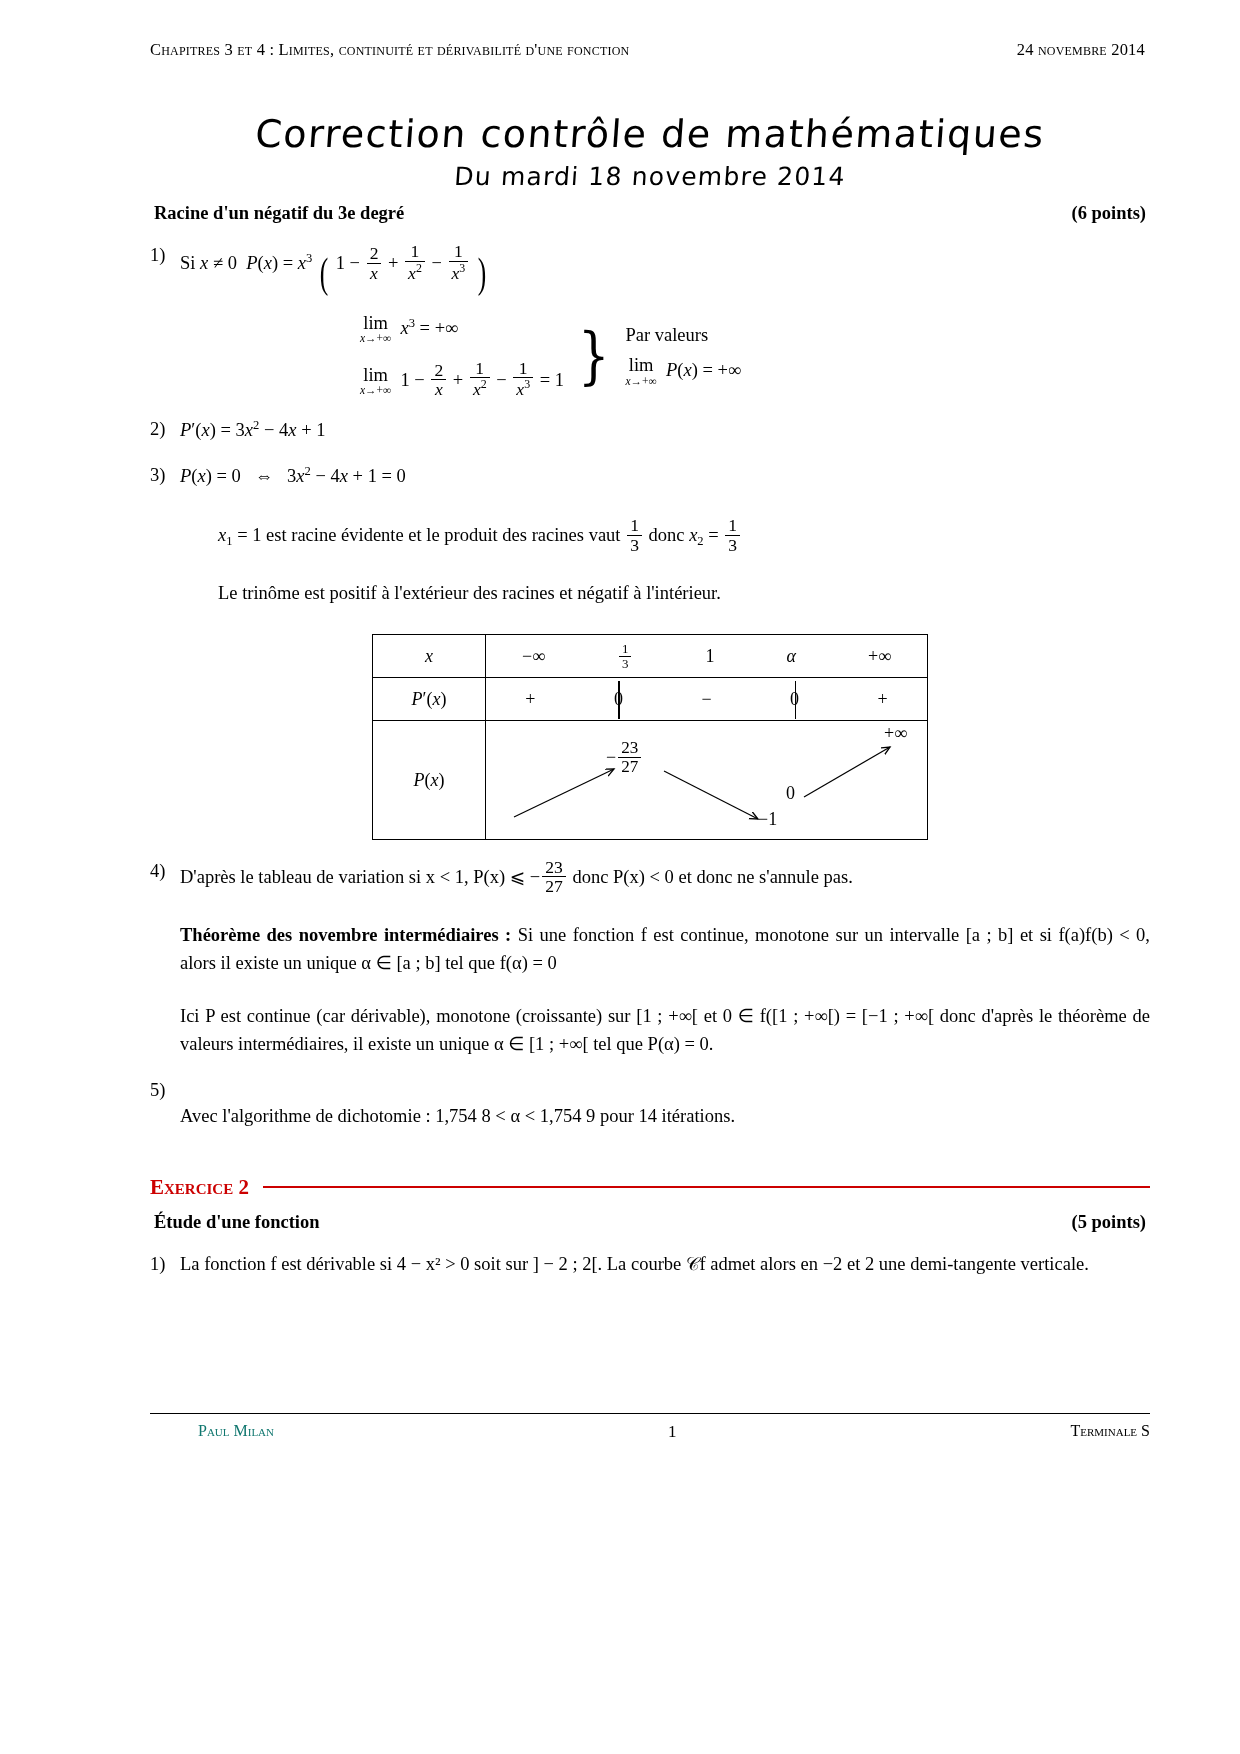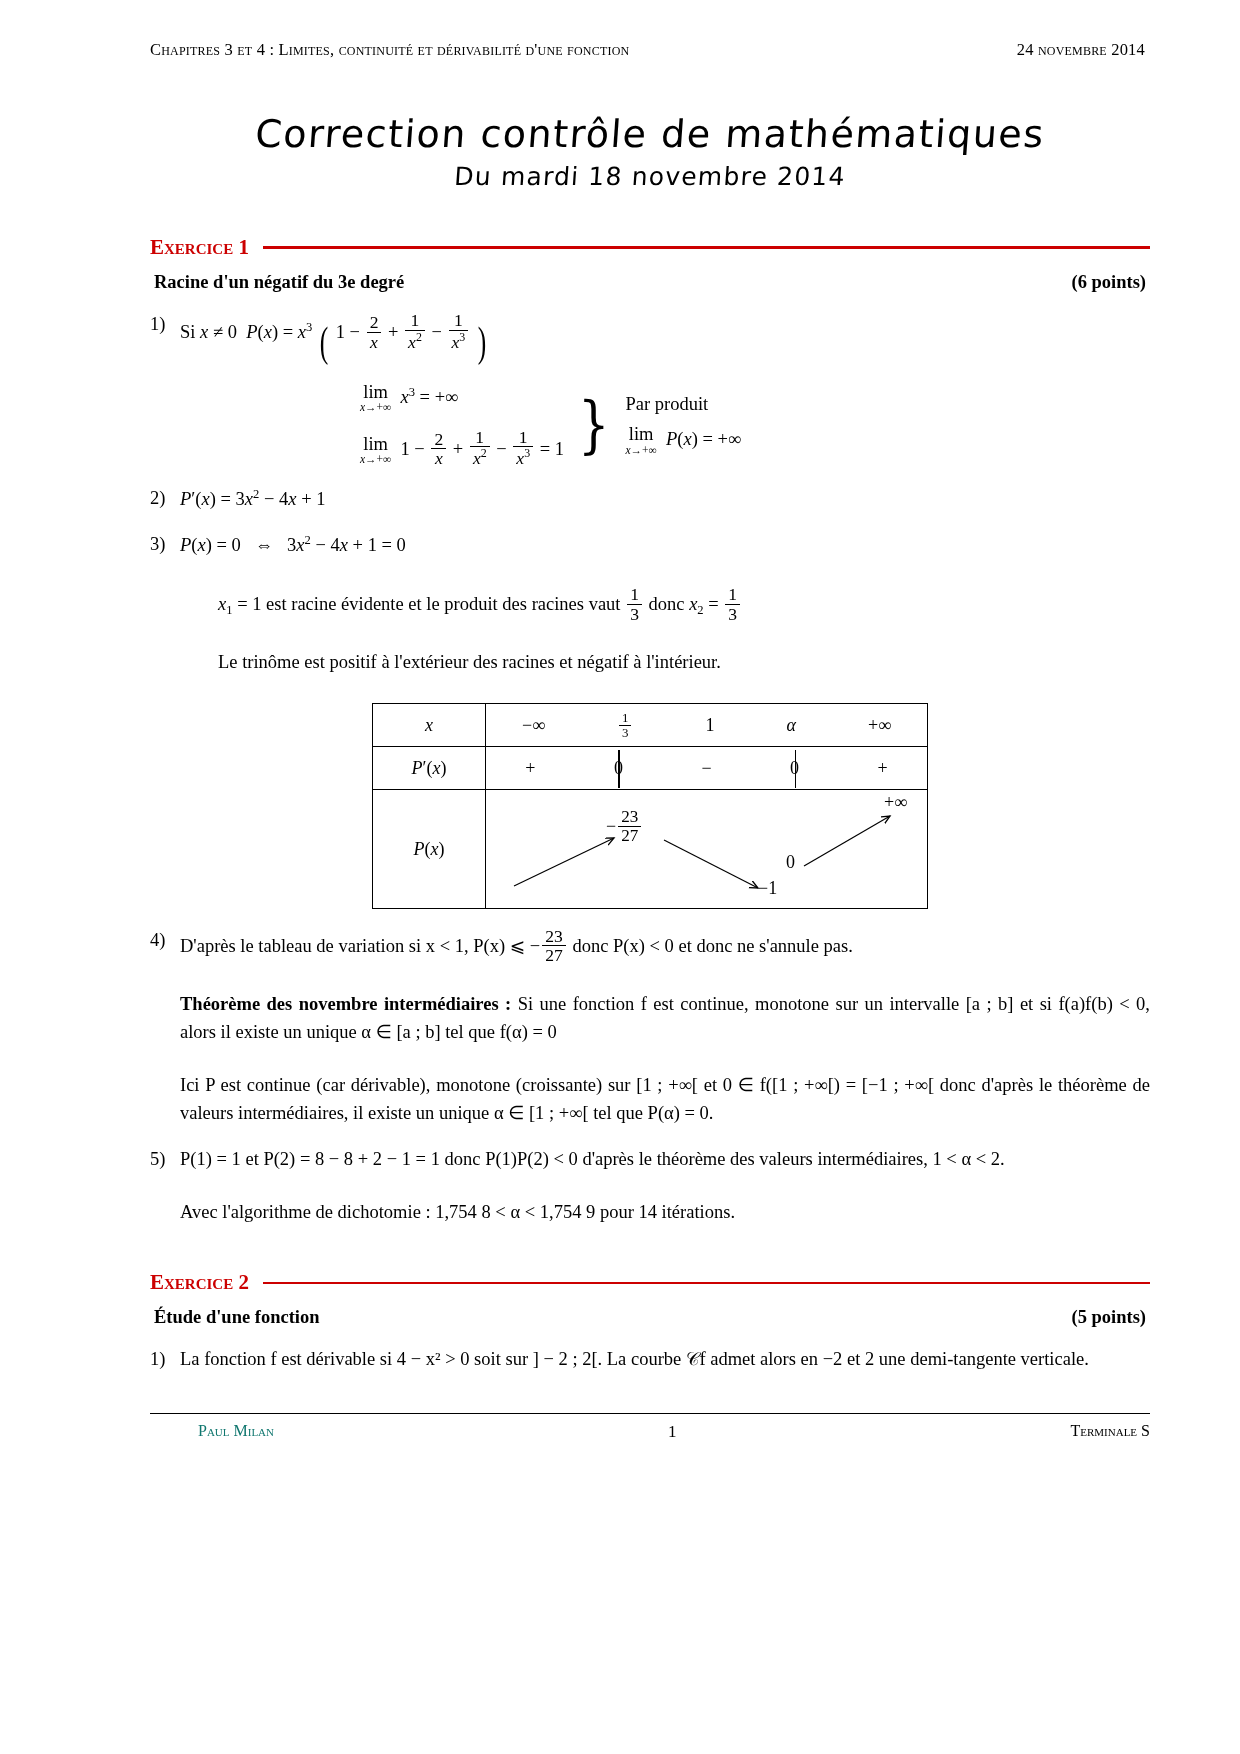--- a/index.html
+++ b/index.html
@@ -223,24 +223,20 @@
 <div class="page">
 
   <div class="header">
     <div class="left">Chapitres 3 et 4 : Limites, continuité et dérivabilité d'une fonction</div>
     <div class="right">24 novembre 2014</div>
   </div>
 
   <div class="doc-title">Correction contrôle de mathématiques</div>
   <div class="doc-subtitle">Du mardi 18 novembre 2014</div>
 
-  <div class="ex-head">
-    <div class="label">Exercice 1</div>
-    <div class="rule"></div>
-  </div>
   <div class="ex-sub">
     <div><span>Racine d'un négatif du 3e degré</span></div>
     <div>(6 points)</div>
   </div>
 
   <div class="item">
     <div class="num">1)</div>
     <div class="body">
       Si <i>x</i> ≠ 0&nbsp;&nbsp;<i>P</i>(<i>x</i>) = <i>x</i><sup>3</sup>
       <span class="bigparen">(</span>
@@ -259,21 +255,21 @@
       </div>
       <div>
         <span class="lim"><span class="op">lim</span><span class="und"><i>x</i>→+∞</span></span>
         &nbsp;1 − <span class="frac"><span class="n">2</span><span class="d"><i>x</i></span></span>
         + <span class="frac"><span class="n">1</span><span class="d"><i>x</i><sup>2</sup></span></span>
         − <span class="frac"><span class="n">1</span><span class="d"><i>x</i><sup>3</sup></span></span> = 1
       </div>
     </div>
     <div class="brace">}</div>
     <div class="rightcol">
-      <div>Par produit</div>
+      <div>Par valeurs</div>
       <div>
         <span class="lim"><span class="op">lim</span><span class="und"><i>x</i>→+∞</span></span>
         &nbsp;<i>P</i>(<i>x</i>) = +∞
       </div>
     </div>
   </div>
 
   <div class="item">
     <div class="num">2)</div>
     <div class="body"><i>P</i>′(<i>x</i>) = 3<i>x</i><sup>2</sup> − 4<i>x</i> + 1</div>
@@ -358,21 +354,20 @@
         <b>Théorème des novembre intermédiaires :</b>
         <span>Si une fonction f est continue, monotone sur un intervalle [a ; b] et si f(a)f(b) &lt; 0, alors il existe un unique α ∈ [a ; b] tel que f(α) = 0</span>
       </div>
       <div class="para">Ici P est continue (car dérivable), monotone (croissante) sur [1 ; +∞[ et  0 ∈ f([1 ; +∞[) = [−1 ; +∞[ donc d'après le théorème de valeurs intermédiaires, il existe un unique α ∈ [1 ; +∞[ tel que P(α) = 0.</div>
     </div>
   </div>
 
   <div class="item">
     <div class="num">5)</div>
     <div class="body">
-      <div>P(1) = 1  et  P(2) = 8 − 8 + 2 − 1 = 1  donc  P(1)P(2) &lt; 0  d'après le théorème des valeurs intermédiaires, 1 &lt; α &lt; 2.</div>
       <div class="para">Avec l'algorithme de dichotomie :   1,754 8 &lt; α &lt; 1,754 9  pour 14 itérations.</div>
     </div>
   </div>
 
   <div class="ex-head">
     <div class="label">Exercice 2</div>
     <div class="rule"></div>
   </div>
   <div class="ex-sub">
     <div>Étude d'une fonction</div>

